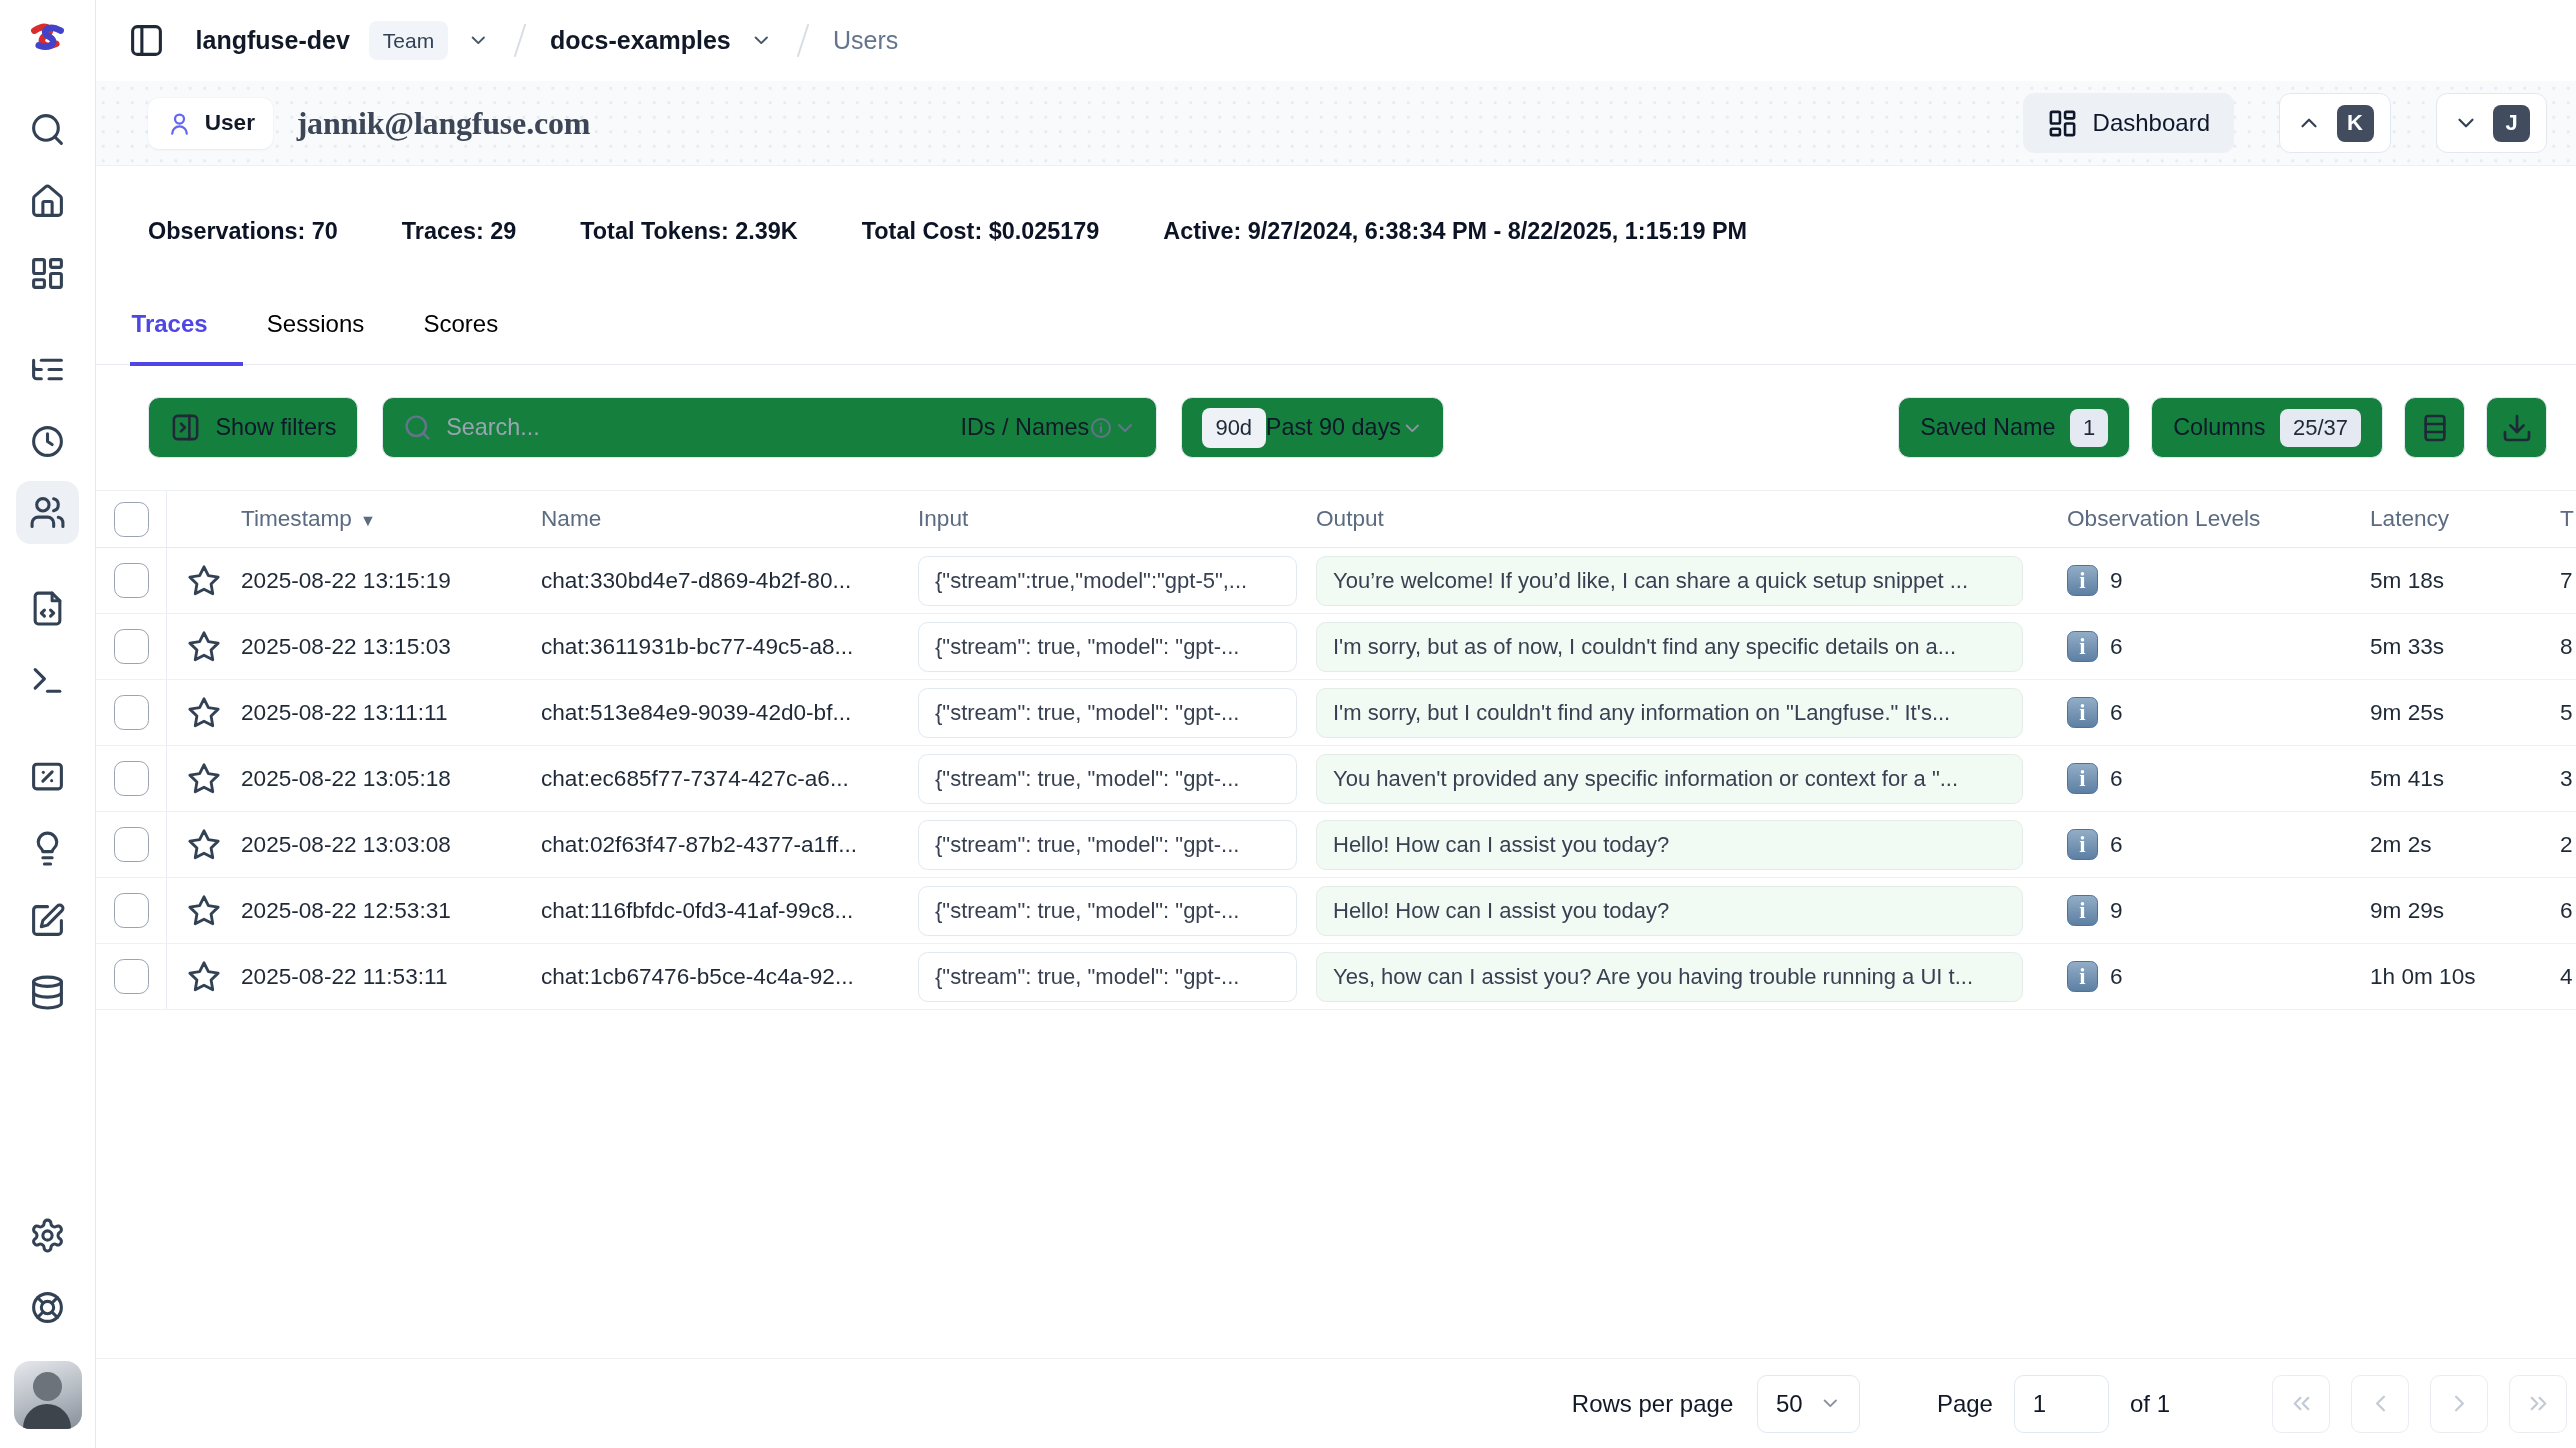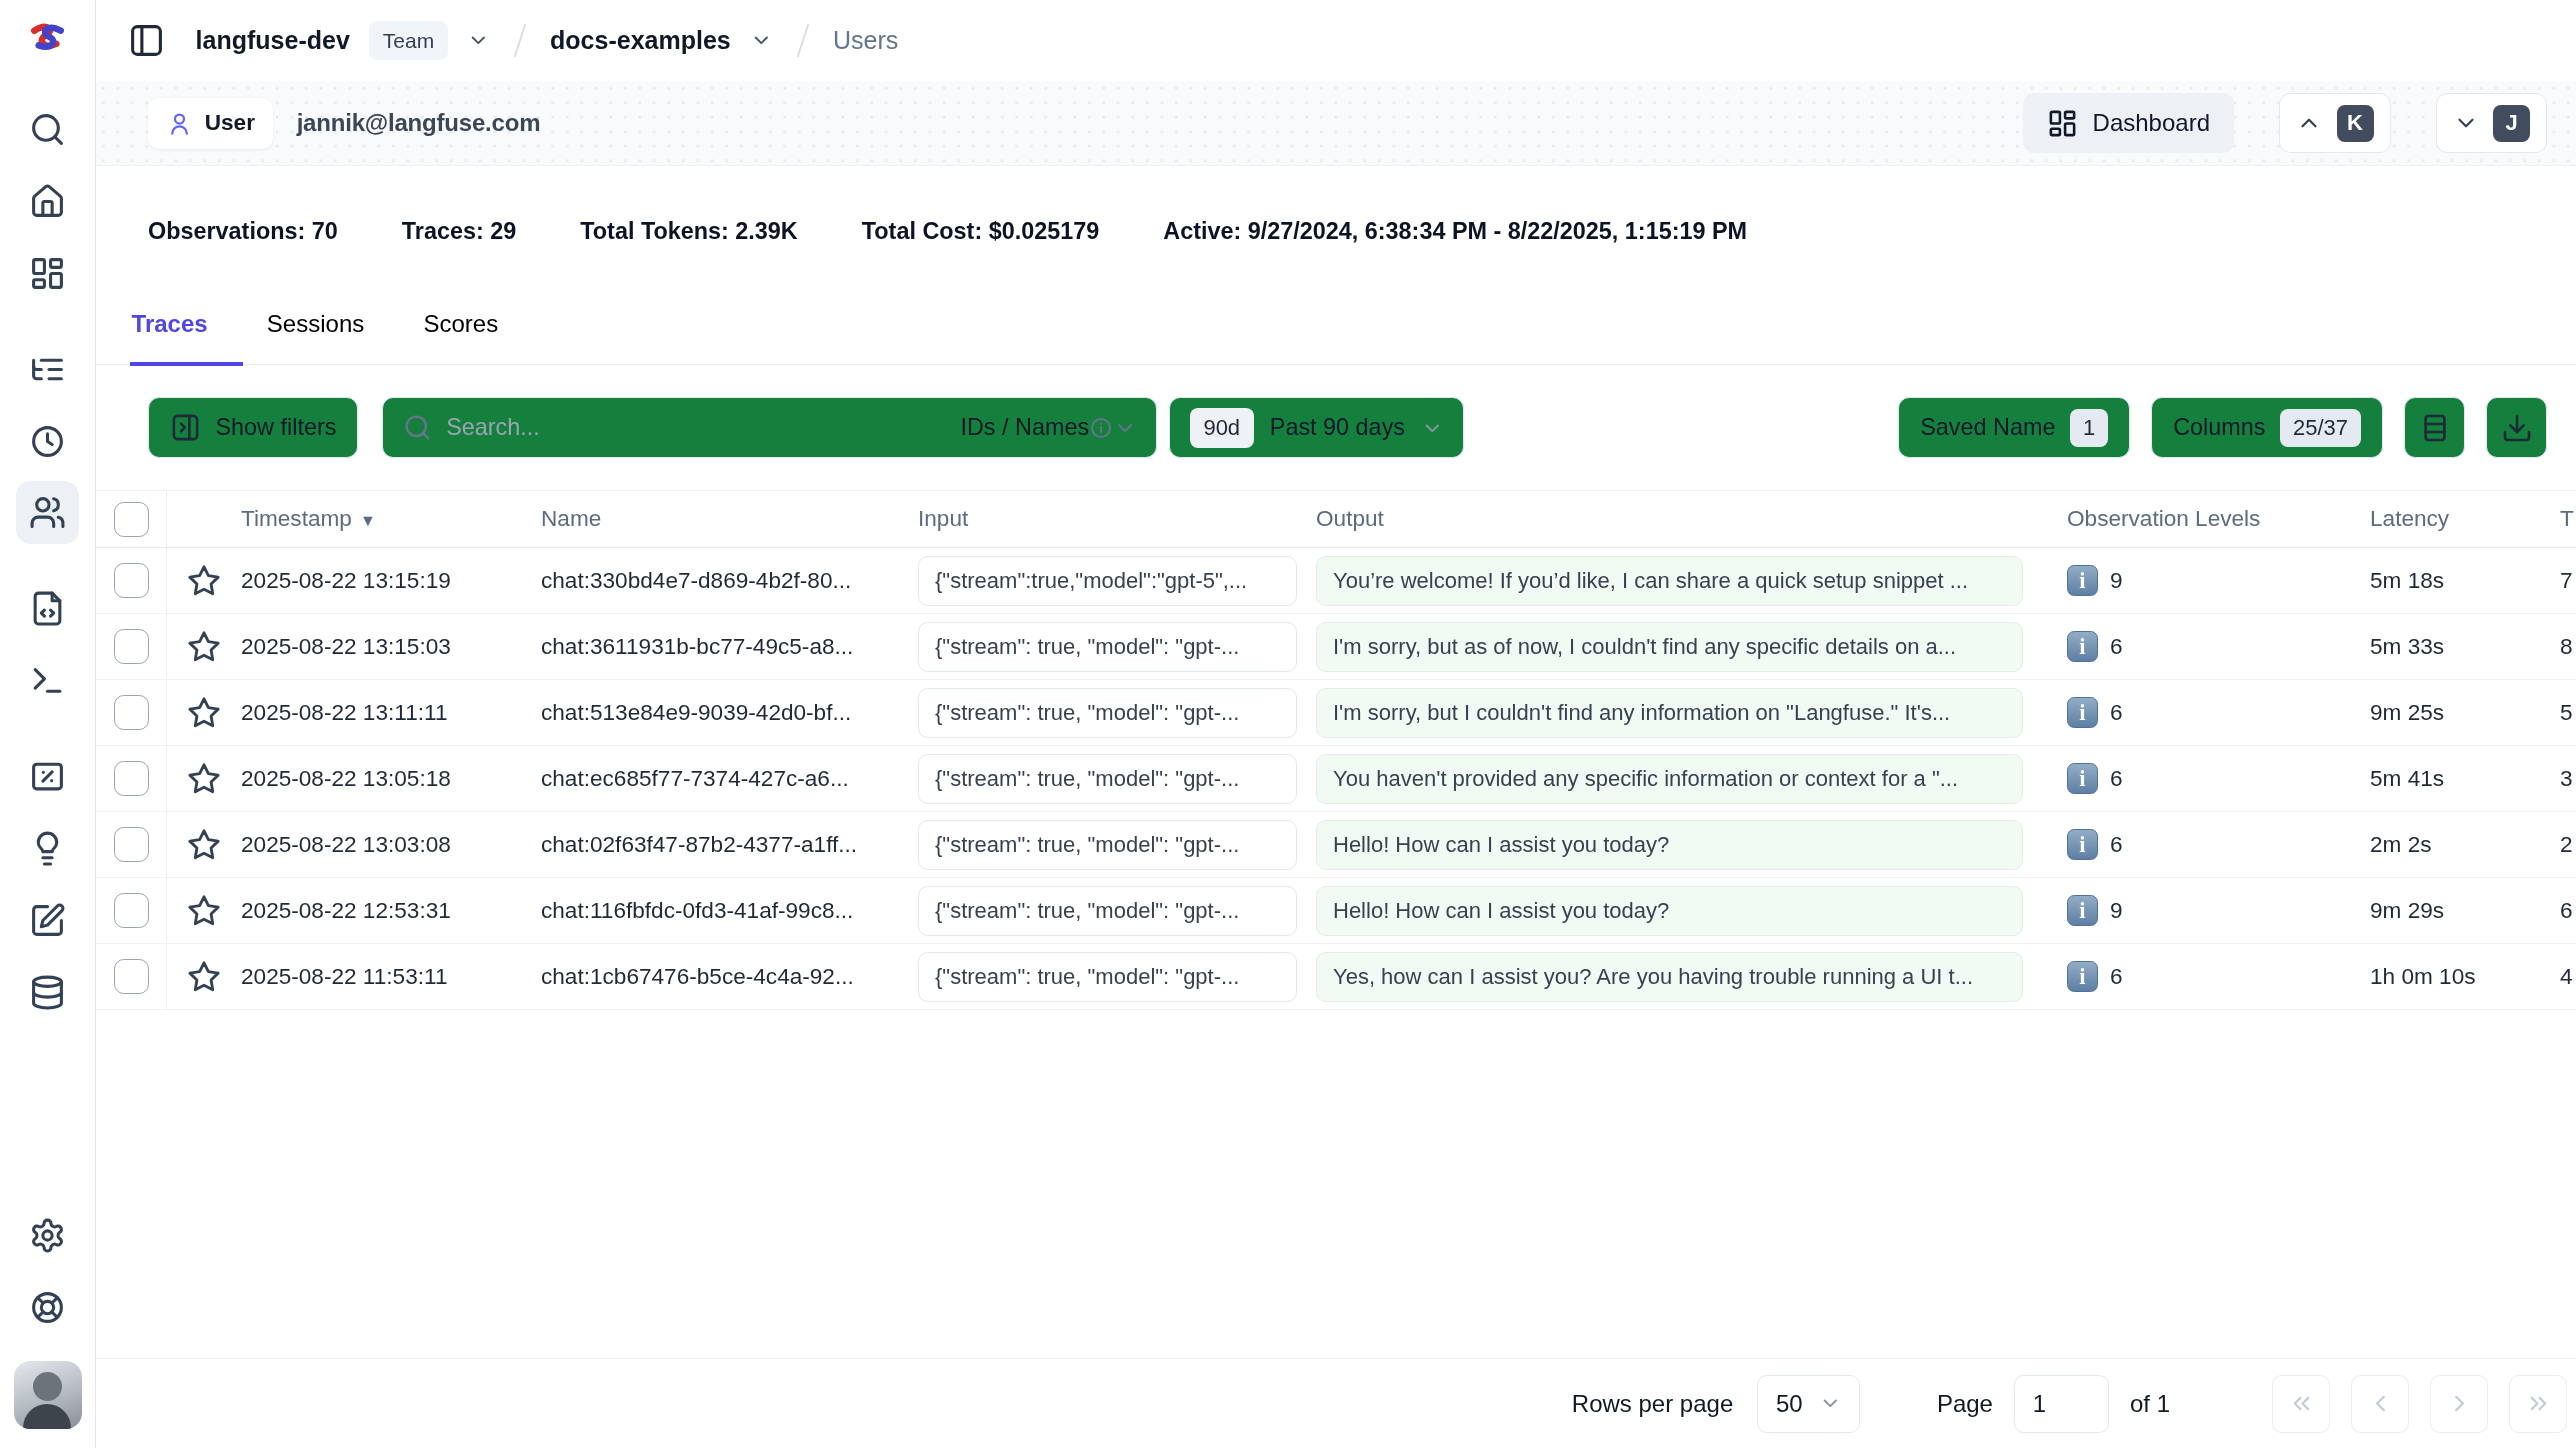--- a/index.html
+++ b/index.html
@@ -39,21 +39,21 @@
   .crumb-current { font-size:25px; font-weight:500; color:#64748b; }
 
   .user-band { height:85px; background:#f8fafc;
     background-image:radial-gradient(#e8ecf1 1.6px, transparent 1.6px); background-size:14.5px 14.5px;
     display:flex; align-items:center; padding:0 29px 0 52px; gap:24px;
     border-bottom:0.8px solid #eef0f3; flex-shrink:0; }
   .user-pill { background:#fff; border-radius:11.3px; padding:12px 17.7px; display:flex; align-items:center;
     gap:12px; box-shadow:0 0.8px 2.4px rgba(15,23,42,.07); }
   .user-pill svg { width:27px; height:27px; color:#6366f1; }
   .user-pill-label { font-size:22.6px; font-weight:700; color:#111827; }
-  .user-title { font-size:24px; font-weight:700; color:#3d4657; letter-spacing:-0.2px; }
+  .user-title { font-size:32px; font-weight:700; color:#3d4657; letter-spacing:-0.2px;font-family:Liberation Serif, serif; }
   .band-spacer { flex:1; }
   .dash-btn { background:#edf1f6; border-radius:11.3px; height:60px; padding:0 24px; display:flex;
     align-items:center; gap:14.5px; font-size:24px; font-weight:500; color:#0f172a; }
   .dash-btn svg { width:31px; height:31px; }
   .kbd-btn { background:#fff; border:0.8px solid #e2e8f0; border-radius:11.3px; height:60px; padding:0 16px;
     display:flex; align-items:center; gap:14.5px; margin-left:21px; }
   .kbd-btn svg { width:26px; height:26px; color:#334155; }
   .kbd-badge { width:37px; height:37px; border-radius:8px; background:#414c5e; color:#fff;
     font-size:22px; font-weight:700; display:flex; align-items:center; justify-content:center; }
 
@@ -70,21 +70,21 @@
     align-items:center; font-size:23.4px; color:#0f172a; }
   .show-filters { padding:0 21px; gap:14.5px; font-weight:500; }
   .show-filters svg { width:31px; height:31px; color:#1f2937; }
   .searchbox { margin-left:24px; width:775px; padding:0 19.3px; gap:14.5px; }
   .searchbox .mag { width:29px; height:29px; color:#64748b; flex-shrink:0; }
   .searchbox input { border:none; outline:none; flex:1; font-size:23.4px; font-family:inherit;
     color:#0f172a; min-width:0; background:transparent; }
   .searchbox input::placeholder { color:#9aa4b2; }
   .scope { display:flex; align-items:center; gap:0; font-weight:500; color:#111827; flex-shrink:0; }
   .scope svg { width:24px; height:24px; color:#64748b; }
-  .daterange { margin-left:12px; padding:0 19.3px; gap:16px; font-weight:500; }
+  .daterange { margin-left:24px; padding:0 19.3px; gap:0; font-weight:500; }
   .badge-soft { background:#eef1f6; border-radius:8px; padding:7.2px 13.7px; font-size:22px;
     color:#1f2937; font-weight:500; }
   .toolbar-spacer { flex:1; }
   .labeled-btn { padding:0 21px; gap:14.5px; font-weight:500; margin-left:21px; }
   .count-badge { background:#e5e9f2; border-radius:8px; padding:6.4px 13px; font-size:22px; color:#1f2937; }
   .icon-btn { width:61px; justify-content:center; margin-left:21px; }
   .icon-btn svg { width:32px; height:32px; color:#1f2937; }
 
   
   .table { margin-top:32px; flex-shrink:0; }

